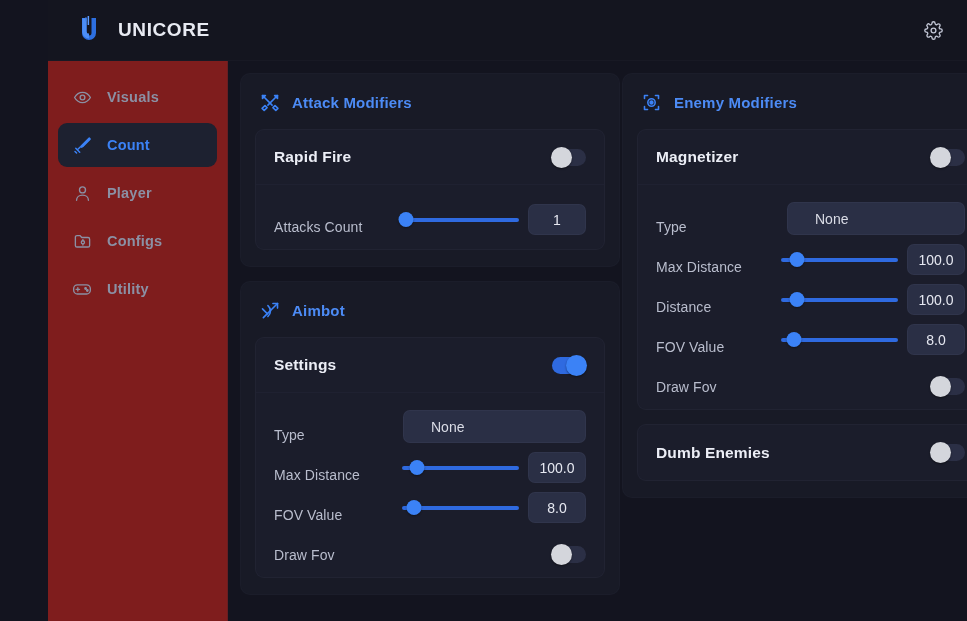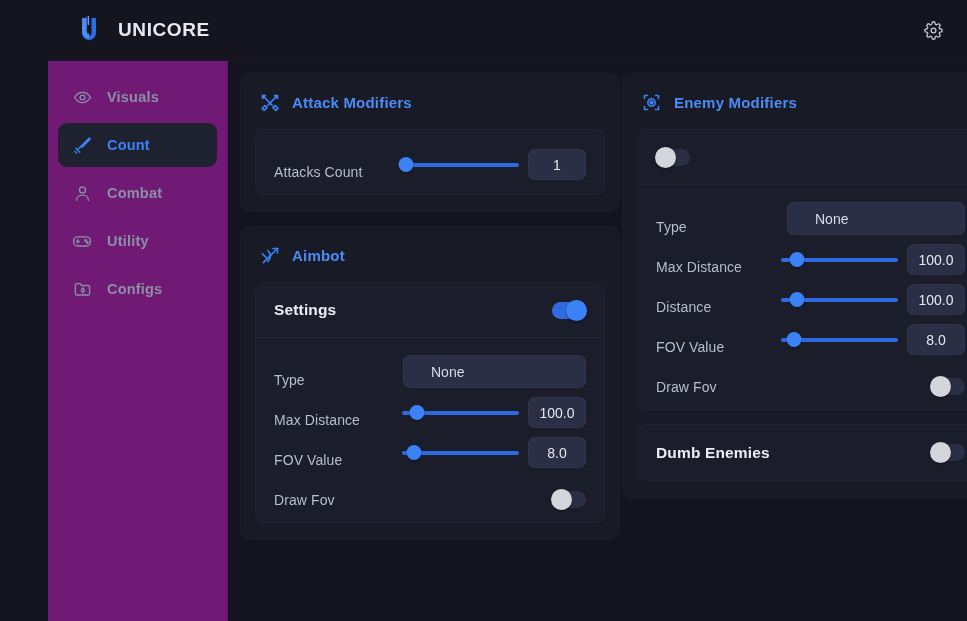--- a/index.html
+++ b/index.html
@@ -80,21 +80,21 @@
   .body-row {
     flex: 1;
     display: flex;
     min-height: 0;
   }
 
   
   .sidebar {
     width: 180px;
     min-width: 180px;
-    background: #701a75;
+    background: #7f1d1d;
     border-right: 1px solid #23243240;
     padding: 14px 10px 0 10px;
   }
 
   .nav-item {
     height: 44px;
     display: flex;
     align-items: center;
     gap: 15px;
     padding: 0 14px;
@@ -383,46 +383,46 @@
         <span class="nav-label">Count</span>
       </div>
 
       <div class="nav-item">
         <span class="nav-icon">
           <svg width="19" height="19" viewBox="0 0 24 24" fill="none" stroke="currentColor" stroke-width="1.7" stroke-linecap="round" stroke-linejoin="round">
             <circle cx="12" cy="7.5" r="3.8"></circle>
             <path d="M4.5 20.5c0-4 3.4-6.5 7.5-6.5s7.5 2.5 7.5 6.5"></path>
           </svg>
         </span>
-        <span class="nav-label">Combat</span>
+        <span class="nav-label">Player</span>
+      </div>
+
+      <div class="nav-item">
+        <span class="nav-icon">
+          <svg width="19" height="19" viewBox="0 0 24 24" fill="none" stroke="currentColor" stroke-width="1.7" stroke-linecap="round" stroke-linejoin="round">
+            <path d="M3 6.5a2 2 0 0 1 2-2h4l2 2.5h8a2 2 0 0 1 2 2v8a2 2 0 0 1-2 2H5a2 2 0 0 1-2-2z"></path>
+            <circle cx="12.5" cy="13" r="2"></circle>
+            <line x1="12.5" y1="9.6" x2="12.5" y2="10.6"></line>
+            <line x1="12.5" y1="15.4" x2="12.5" y2="16.4"></line>
+          </svg>
+        </span>
+        <span class="nav-label">Configs</span>
       </div>
 
       <div class="nav-item">
         <span class="nav-icon">
           <svg width="20" height="20" viewBox="0 0 24 24" fill="none" stroke="currentColor" stroke-width="1.6" stroke-linecap="round" stroke-linejoin="round">
             <rect x="2" y="7" width="20" height="11" rx="4.5"></rect>
             <line x1="7" y1="10.5" x2="7" y2="14.5"></line>
             <line x1="5" y1="12.5" x2="9" y2="12.5"></line>
             <circle cx="16.3" cy="11.4" r="0.9" fill="currentColor"></circle>
             <circle cx="18.4" cy="13.8" r="0.9" fill="currentColor"></circle>
           </svg>
         </span>
         <span class="nav-label">Utility</span>
-      </div>
-
-      <div class="nav-item">
-        <span class="nav-icon">
-          <svg width="19" height="19" viewBox="0 0 24 24" fill="none" stroke="currentColor" stroke-width="1.7" stroke-linecap="round" stroke-linejoin="round">
-            <path d="M3 6.5a2 2 0 0 1 2-2h4l2 2.5h8a2 2 0 0 1 2 2v8a2 2 0 0 1-2 2H5a2 2 0 0 1-2-2z"></path>
-            <circle cx="12.5" cy="13" r="2"></circle>
-            <line x1="12.5" y1="9.6" x2="12.5" y2="10.6"></line>
-            <line x1="12.5" y1="15.4" x2="12.5" y2="16.4"></line>
-          </svg>
-        </span>
-        <span class="nav-label">Configs</span>
       </div>
 
     </div>
 
     <div class="content">
 
       <div class="column col-left">
 
         <div class="panel">
           <div class="panel-head">
@@ -433,20 +433,26 @@
                 <path d="M2.5 18.5l3.5-3.5 2.5 2.5-3.5 3.5z"></path>
                 <path d="M21.5 18.5L18 15l-2.5 2.5 3.5 3.5z"></path>
                 <path d="M3 3v3.5L6.5 3z"></path>
                 <path d="M21 3v3.5L17.5 3z"></path>
               </svg>
             </span>
             <span class="panel-title">Attack Modifiers</span>
           </div>
 
           <div class="card">
+            <div class="card-header">
+              <span class="card-title">Rapid Fire</span>
+              <span class="toggle">
+                <span class="knob"></span>
+              </span>
+            </div>
             <div class="card-body">
               <div class="row">
                 <span class="row-label">Attacks Count</span>
                 <span class="row-control">
                   <span class="slider">
                     <span class="track"></span>
                     <span class="thumb" style="left:3%"></span>
                   </span>
                   <span class="value-box">1</span>
                 </span>
@@ -531,20 +537,21 @@
                 <path d="M20 16.5V20h-3.5"></path>
                 <circle cx="12" cy="12" r="4.2"></circle>
                 <circle cx="12" cy="12" r="1.6" fill="currentColor"></circle>
               </svg>
             </span>
             <span class="panel-title">Enemy Modifiers</span>
           </div>
 
           <div class="card">
             <div class="card-header">
+              <span class="card-title">Magnetizer</span>
               <span class="toggle">
                 <span class="knob"></span>
               </span>
             </div>
             <div class="card-body">
 
               <div class="row">
                 <span class="row-label">Type</span>
                 <span class="select-field sf-right">None</span>
               </div>

